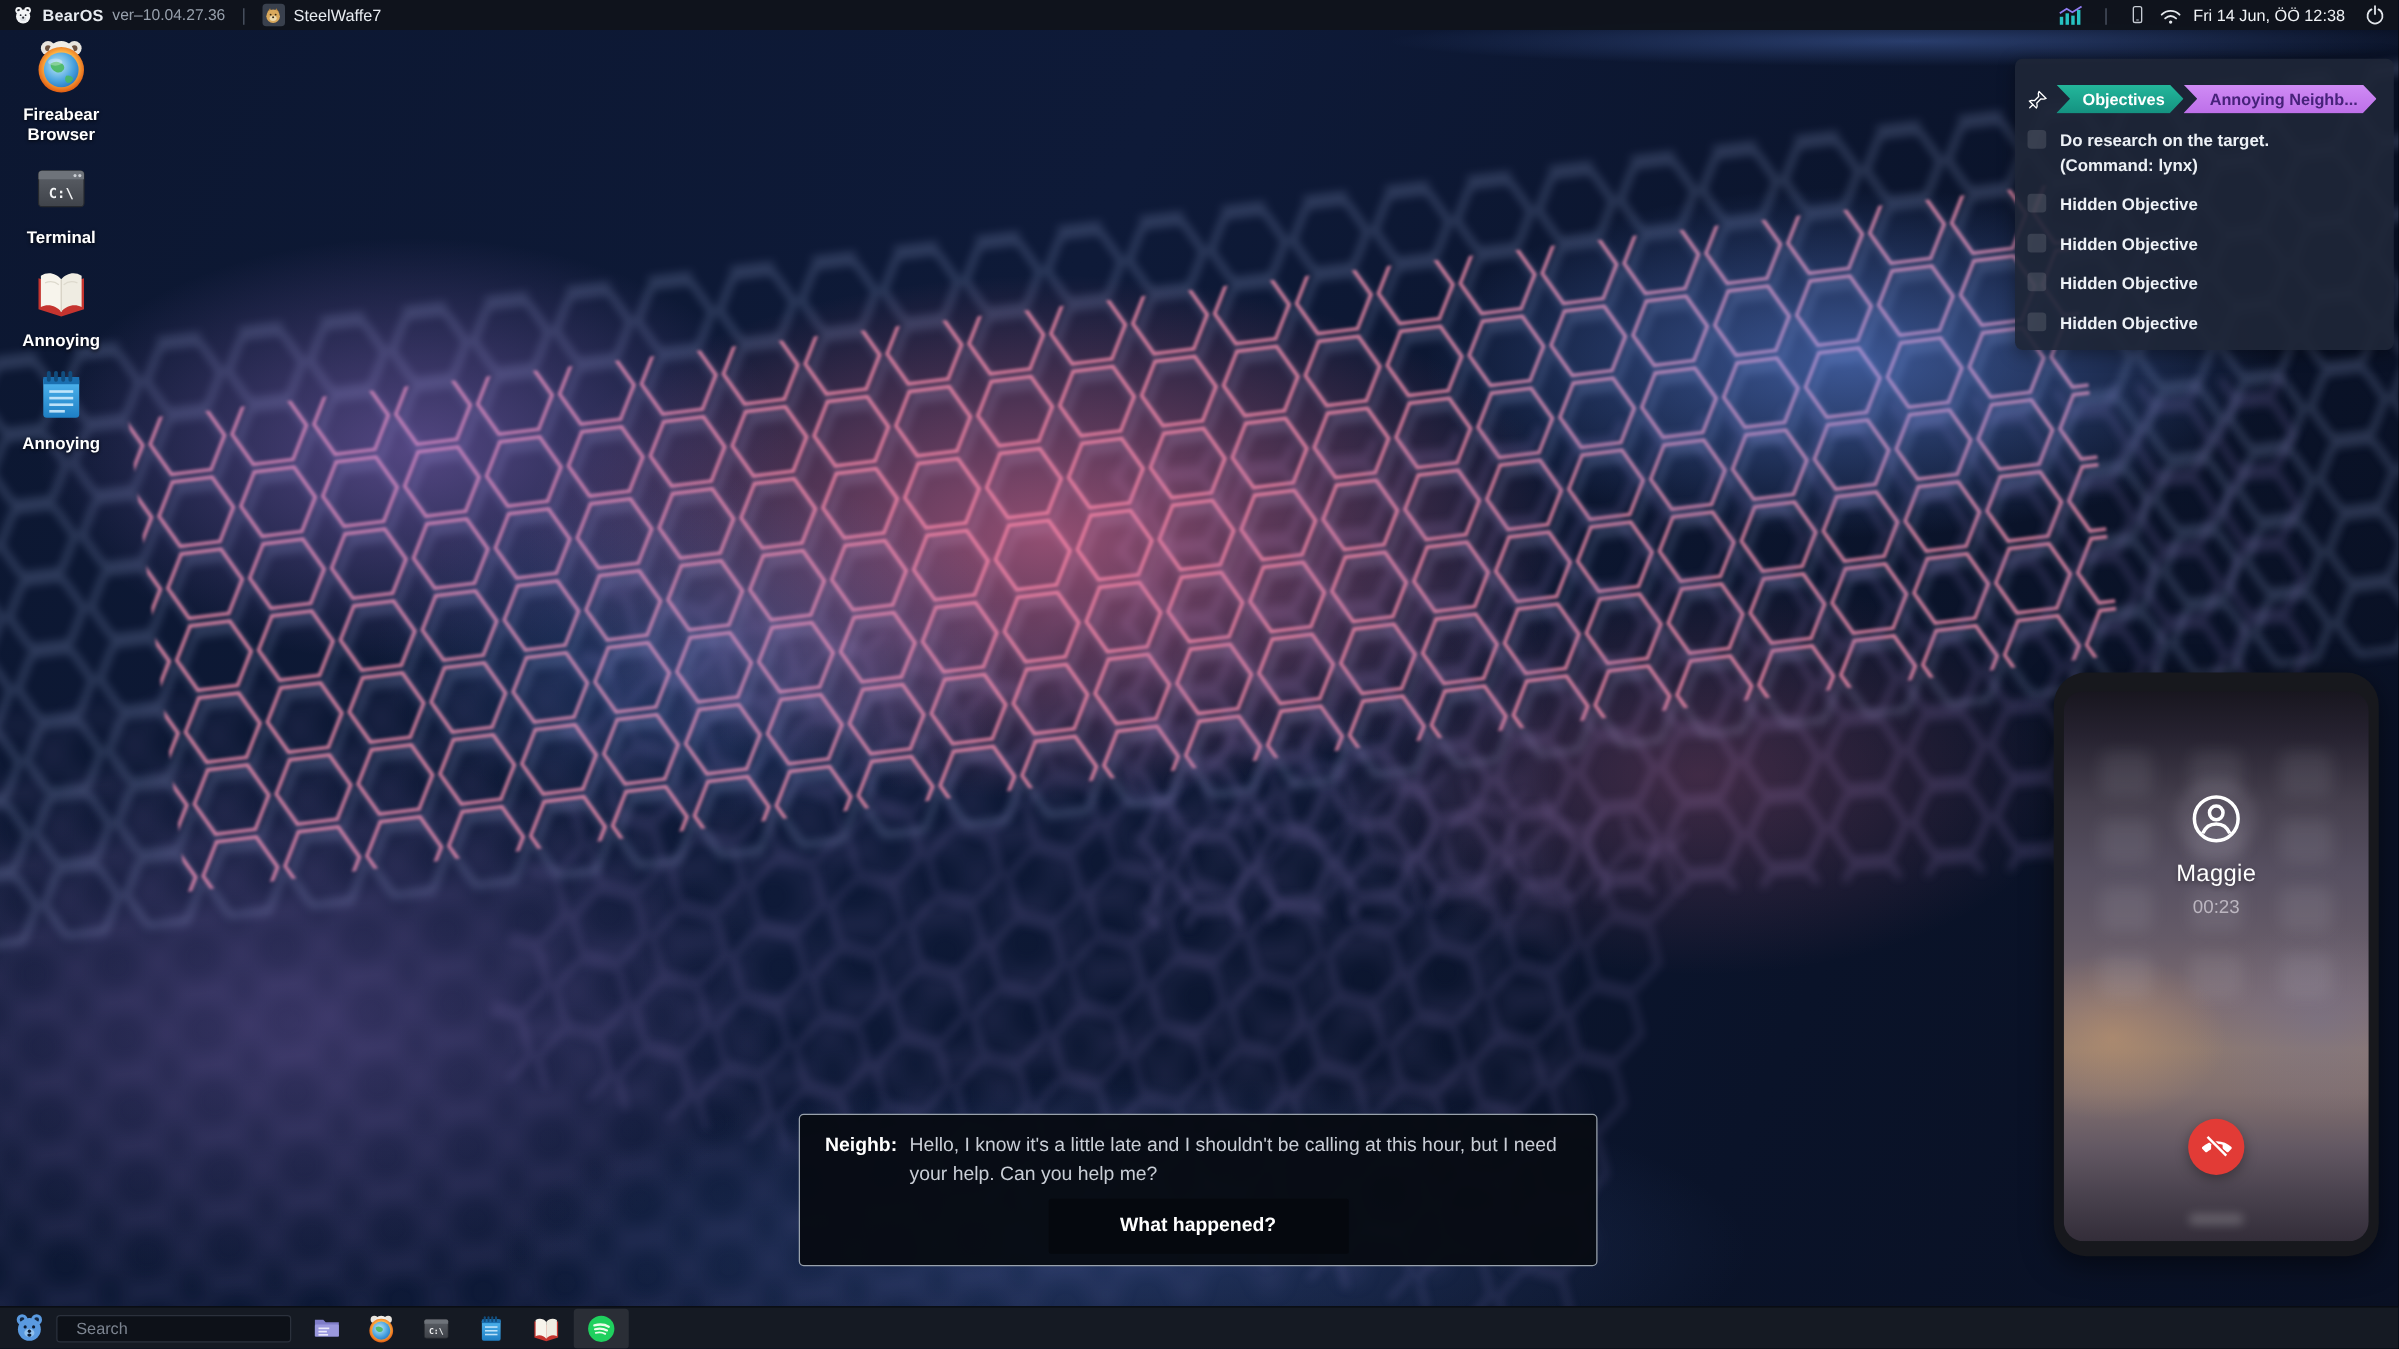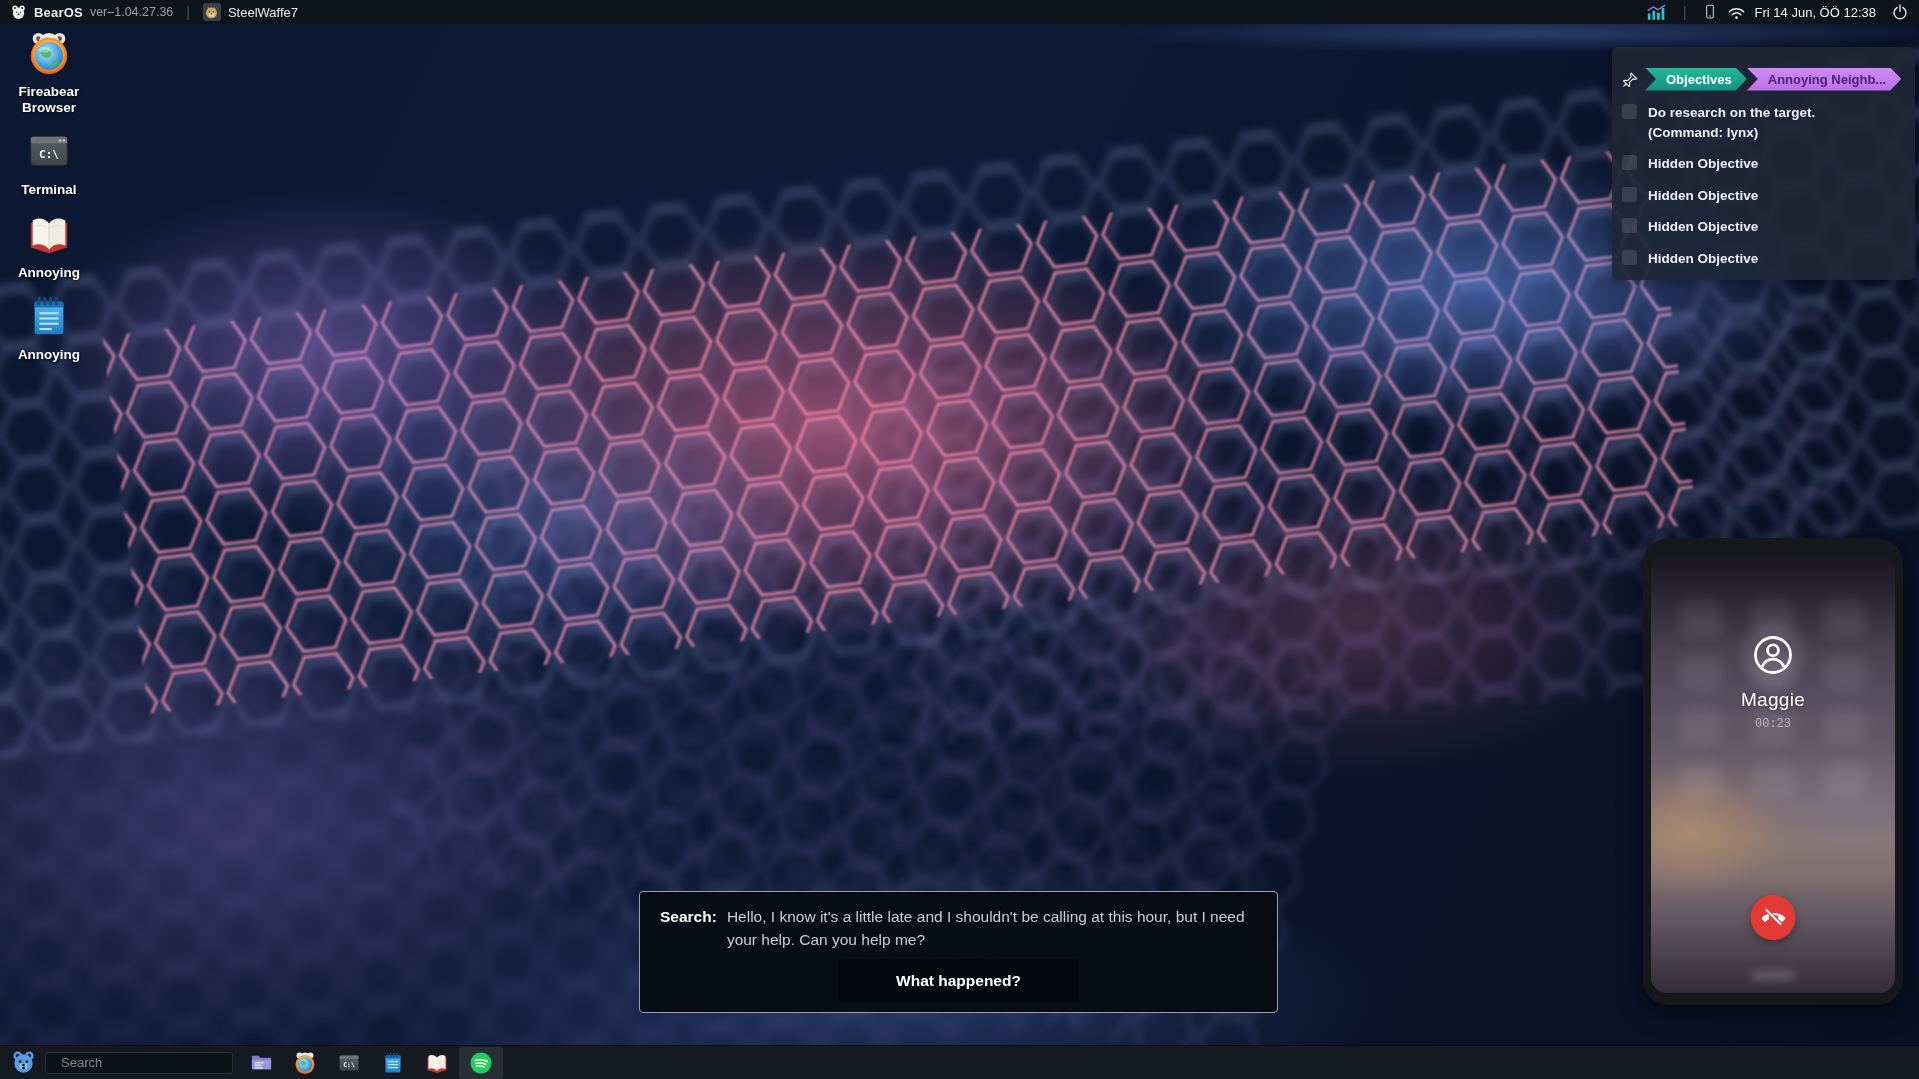--- a/index.html
+++ b/index.html
@@ -57,21 +57,21 @@
   .sig-tri{width:0;height:0;border-left:12px solid transparent;border-bottom:9px solid #f0f2f4;}
   .battery{width:20px;height:10px;border:1.5px solid #f0f2f4;border-radius:2.5px;position:relative;}
   .battery::before{content:"";position:absolute;left:1.5px;top:1.5px;bottom:1.5px;width:55%;background:#f0f2f4;border-radius:1px;}
   .battery::after{content:"";position:absolute;right:-4.5px;top:2px;width:2.5px;height:4px;background:#f0f2f4;border-radius:0 1.5px 1.5px 0;}
   .keypad-blur{position:absolute;left:50%;top:48px;transform:translateX(-50%);display:grid;
     grid-template-columns:repeat(3,42px);gap:18px 30px;filter:blur(6px);}
   .keypad-blur div{height:36px;border-radius:9px;background:rgba(235,230,242,.09);}
   .avatar-wrap{position:absolute;left:0;right:0;top:84px;display:flex;flex-direction:column;align-items:center;}
   .avatar-back{position:absolute;top:-14px;width:64px;height:64px;border-radius:50%;background:rgba(210,205,220,.12);filter:blur(5px);}
   .contact-name{margin-top:52px;color:#fff;font-size:19px;font-weight:400;letter-spacing:.3px;text-shadow:0 1px 4px rgba(0,0,0,.4);}
-  .call-duration{margin-top:6px;color:#bcb6c0;font-size:12px;font-family:Liberation Mono, monospace;}
+  .call-duration{margin-top:6px;color:#bcb6c0;font-size:15px;}
   .hangup-btn{position:absolute;left:50%;top:342px;transform:translateX(-50%);width:45px;height:45px;border-radius:50%;
     background:#e23b36;display:flex;align-items:center;justify-content:center;cursor:pointer;
     box-shadow:0 3px 10px rgba(0,0,0,.35);}
   .home-blur{position:absolute;left:50%;top:418px;transform:translateX(-50%);width:44px;height:9px;border-radius:5px;
     background:rgba(255,255,255,.2);filter:blur(4px);}
 
   
   .dialog{position:absolute;left:639px;top:891px;width:639px;height:122px;box-sizing:border-box;
     background:rgba(7,11,19,.96);border:1px solid #99a2ac;border-radius:4px;z-index:25;
     padding:13px 20px 8px;}
@@ -187,21 +187,21 @@
           <circle cx="17" cy="6" r="3.8" fill="#f2f4f6"></circle>
         <circle cx="7" cy="6" r="1.6" fill="#262b33"></circle>
           <circle cx="17" cy="6" r="1.6" fill="#262b33"></circle>
         <circle cx="12" cy="13" r="8" fill="#f2f4f6"></circle>
         <circle cx="9.2" cy="11.5" r="1" fill="#262b33"></circle>
           <circle cx="14.8" cy="11.5" r="1" fill="#262b33"></circle>
         <ellipse cx="12" cy="15.5" rx="3.4" ry="2.6" fill="#d9dde2"></ellipse>
           <circle cx="12" cy="14.3" r="1.2" fill="#262b33"></circle>
       </svg>
       <span class="os-name">BearOS</span>
-      <span class="os-ver">ver–1.04.27.36</span>
+      <span class="os-ver">ver–10.04.27.36</span>
       <span class="tb-sep">|</span>
       <span class="user-tile">
         <svg width="15" height="15" viewBox="0 0 18 18">
           <path d="M3.5 5.5 L6 2 L8 6z" fill="#b9863f"></path>
             <path d="M14.5 5.5 L12 2 L10 6z" fill="#b9863f"></path>
           <circle cx="9" cy="9.5" r="6.5" fill="#d9a85c"></circle>
           <ellipse cx="9" cy="11.5" rx="3.4" ry="2.6" fill="#ecd9ae"></ellipse>
           <circle cx="6.6" cy="8" r=".9" fill="#3a2a14"></circle>
             <circle cx="11.4" cy="8" r=".9" fill="#3a2a14"></circle>
           <circle cx="9" cy="10.6" r="1" fill="#3a2a14"></circle>
@@ -354,21 +354,21 @@
           <line x1="4.5" y1="3.5" x2="19.5" y2="18.5" stroke="#e23b36" stroke-width="4"></line>
           <line x1="4.5" y1="3.5" x2="19.5" y2="18.5" stroke="#fff" stroke-width="2"></line>
         </svg>
       </div>
       <div class="home-blur"></div>
     </div>
   </div>
 
   <div class="dialog">
     <div class="dlg-row">
-      <span class="dlg-speaker">Search:</span>
+      <span class="dlg-speaker">Neighb:</span>
       <span class="dlg-msg">Hello, I know it's a little late and I shouldn't be calling at this hour, but I need your help. Can you help me?</span>
     </div>
     <button class="dlg-btn">What happened?</button>
   </div>
 
   <div class="taskbar">
     <div class="start-btn">
       <svg width="27" height="27" viewBox="0 0 28 28">
         <circle cx="8" cy="7" r="4.5" fill="#5a9ae0"></circle>
           <circle cx="20" cy="7" r="4.5" fill="#5a9ae0"></circle>

